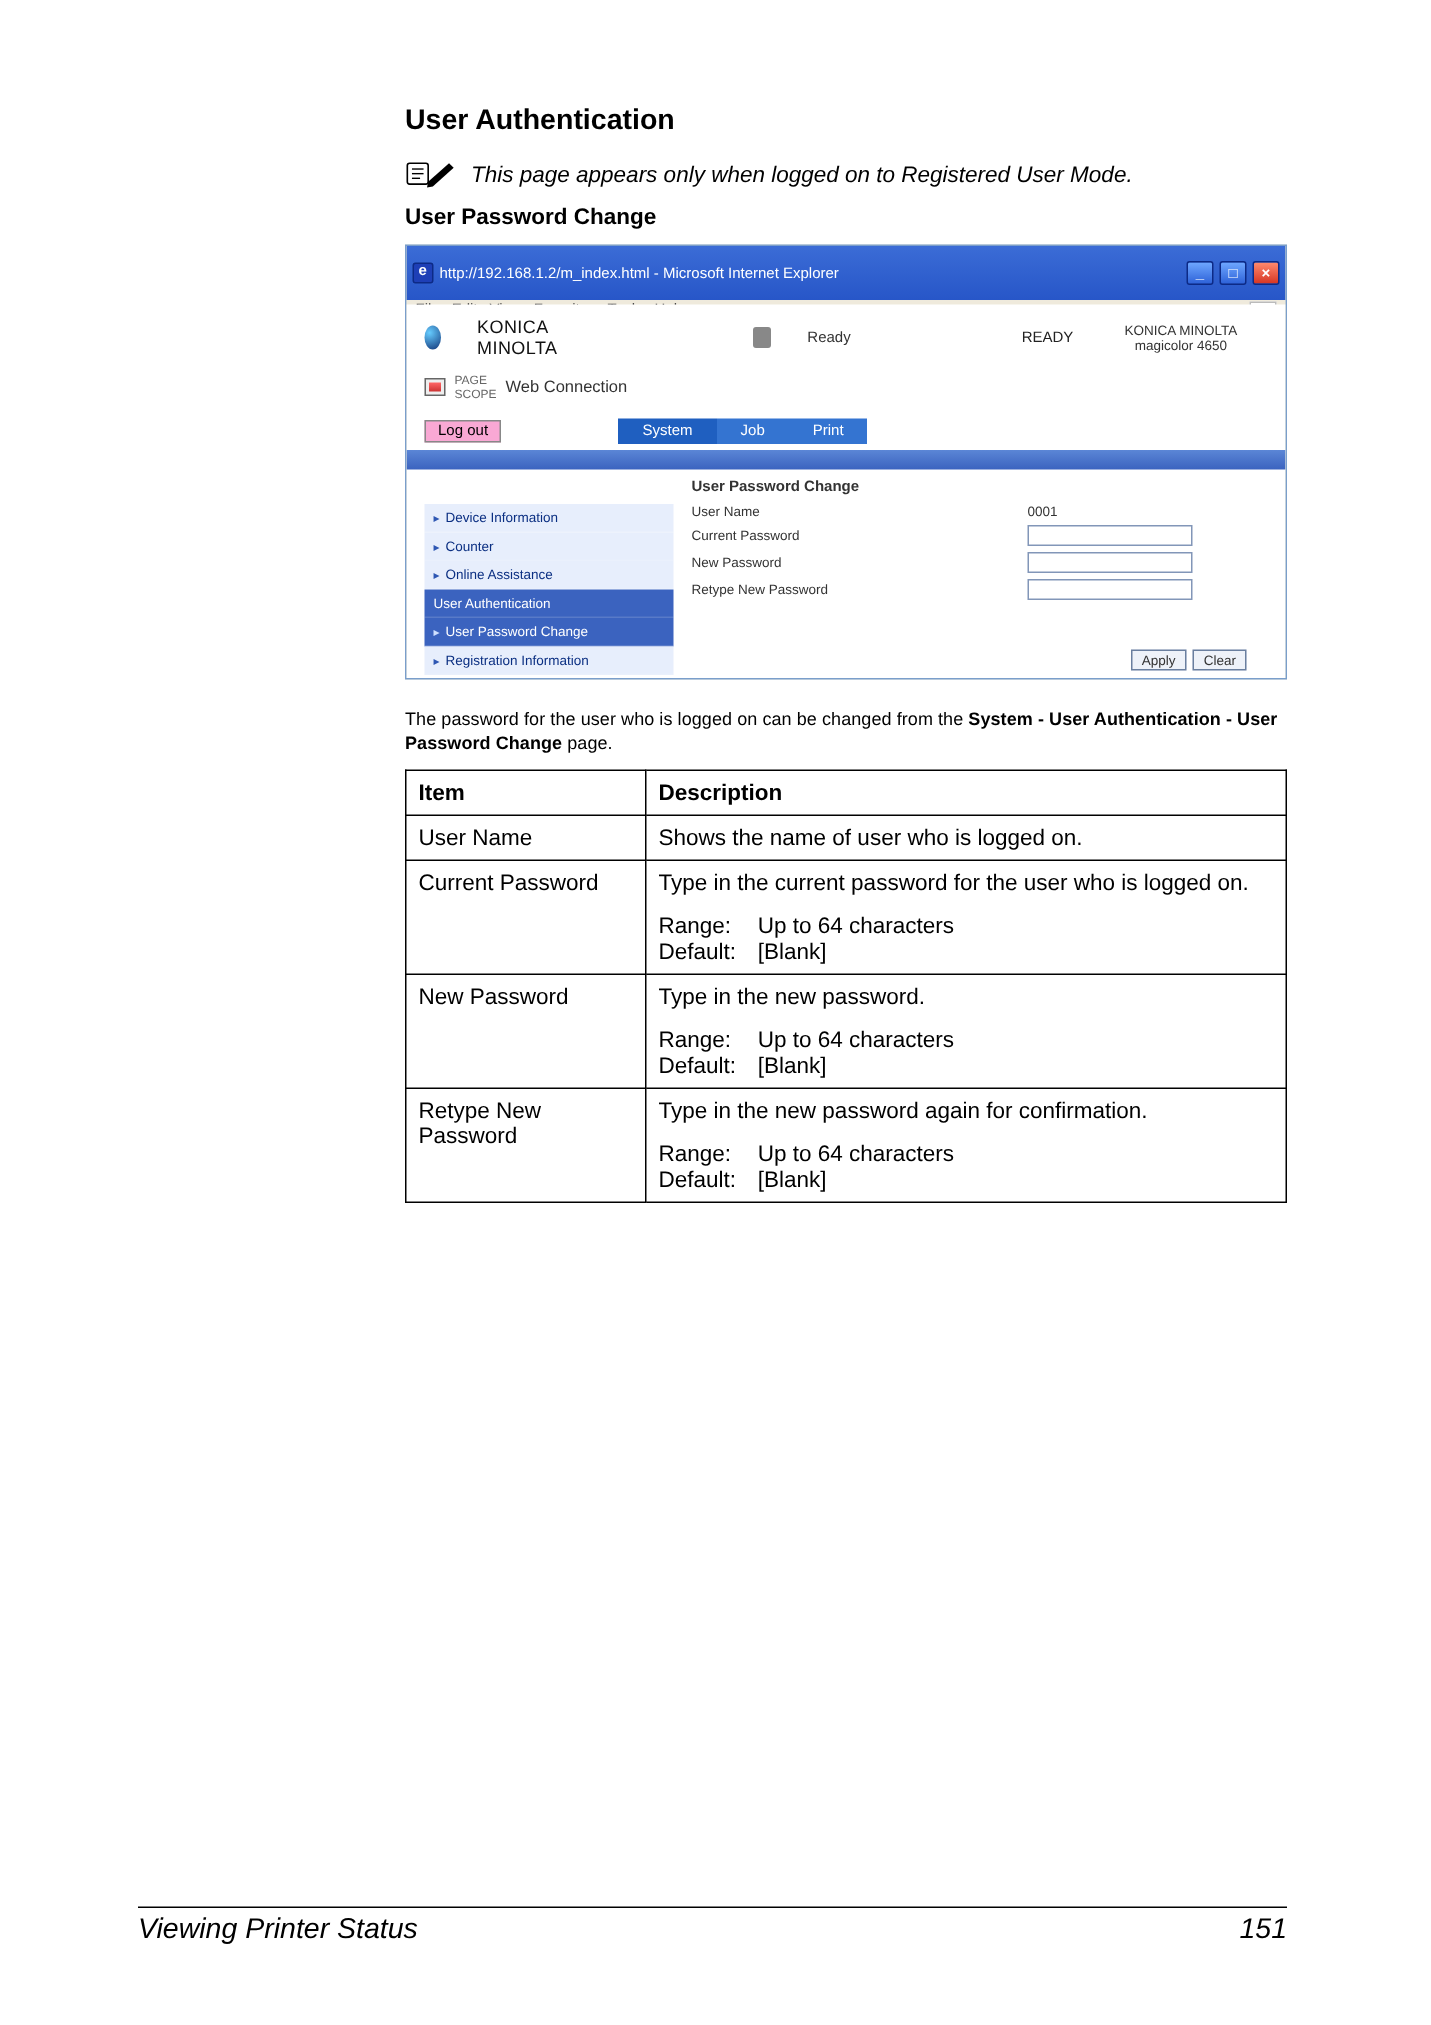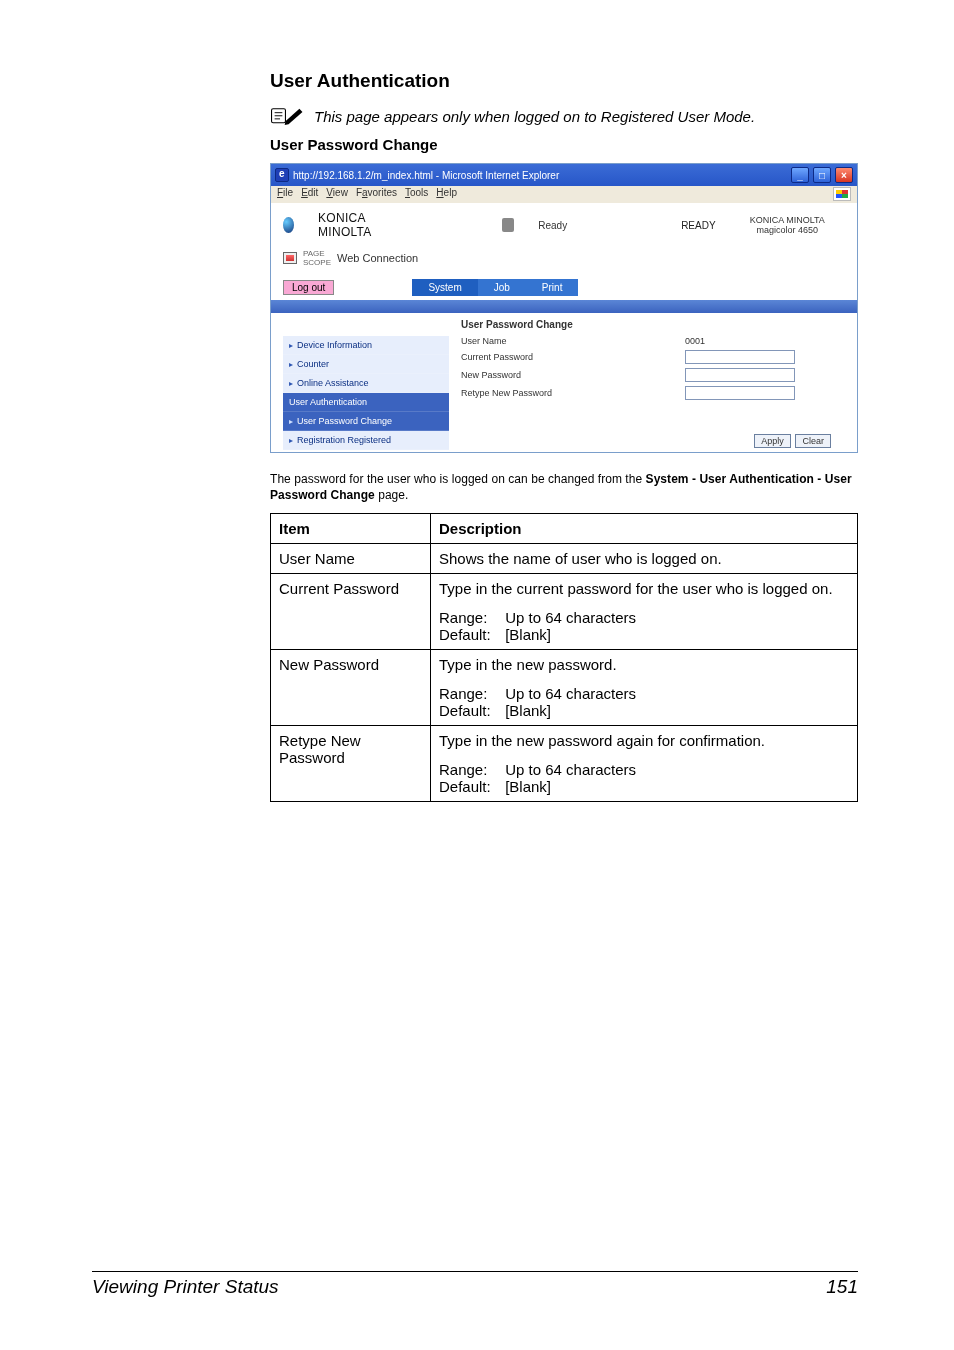--- a/index.html
+++ b/index.html
@@ -9,21 +9,21 @@
   .note-row { display: flex; align-items: flex-start; gap: 10px; margin: 6px 0 10px 0; }
   .note-icon { width: 34px; height: 22px; }
   .note-text { font-style: italic; font-size: 15px; margin-top: 4px; }
   .h3 { font-size: 15px; font-weight: bold; margin: 6px 0 10px 0; }
 
   .browser {
     border: 1px solid #7a9ecb; width: 100%; height: 290px; position: relative;
     background: #ece9d8; overflow: hidden; margin-bottom: 18px;
   }
   .titlebar {
-    height: 22px;
+    height: 36px;
     background: linear-gradient(#3b6cd6, #2756c8);
     display: flex; align-items: center; padding: 0 4px; gap: 4px;
     color: #fff; font-size: 10px;
   }
   .ie-icon { width: 14px; height: 14px; background:#1e3fb6; border:1px solid #0d2a86; border-radius:2px; position:relative; }
   .ie-icon::after { content:"e"; color:#fff; position:absolute; left:3px; top:-1px; font-size:10px; font-weight:bold; }
   .tb-spacer { flex:1; }
   .ctl { width:18px; height:16px; display:flex; align-items:center; justify-content:center; font-size:10px; font-weight:bold; border:1px solid #0d2a86; border-radius:2px; }
   .ctl.min, .ctl.max { background: linear-gradient(#6ea7ff,#2e62d8); color:#fff; }
   .ctl.close { background: linear-gradient(#ff8a6e,#d63624); color:#fff; }
@@ -141,21 +141,21 @@
         <span class="tab pr">Print</span>
       </div>
       <div class="blueband"></div>
       <div class="main">
         <div class="side">
           <div class="row lnk">Device Information</div>
           <div class="row lnk">Counter</div>
           <div class="row lnk">Online Assistance</div>
           <div class="row cur">User Authentication</div>
           <div class="row cur sub">User Password Change</div>
-          <div class="row lnk">Registration Registered</div>
+          <div class="row lnk">Registration Information</div>
         </div>
         <div class="content">
           <div class="panel-title">User Password Change</div>
           <div class="frow">
             <span class="flabel">User Name</span>
             <span class="fval">0001</span>
           </div>
           <div class="frow">
             <span class="flabel">Current Password</span>
             <span class="tinput"></span>

